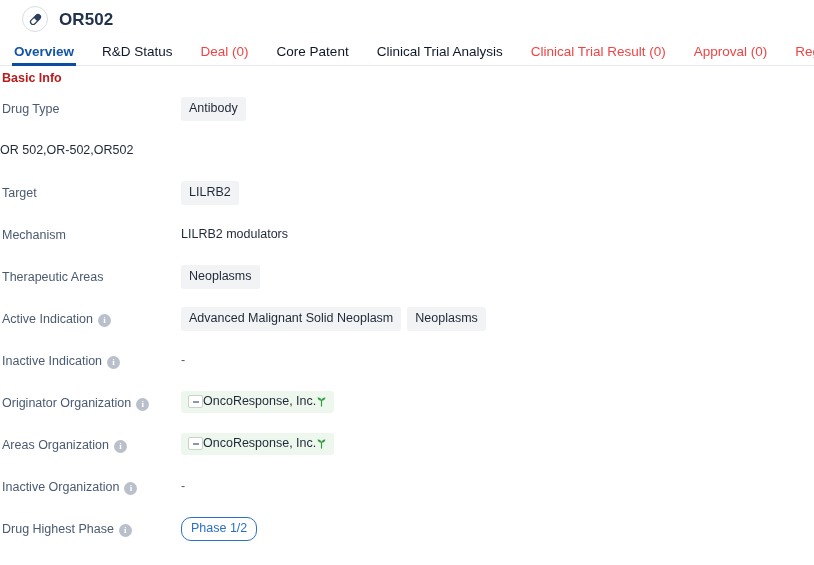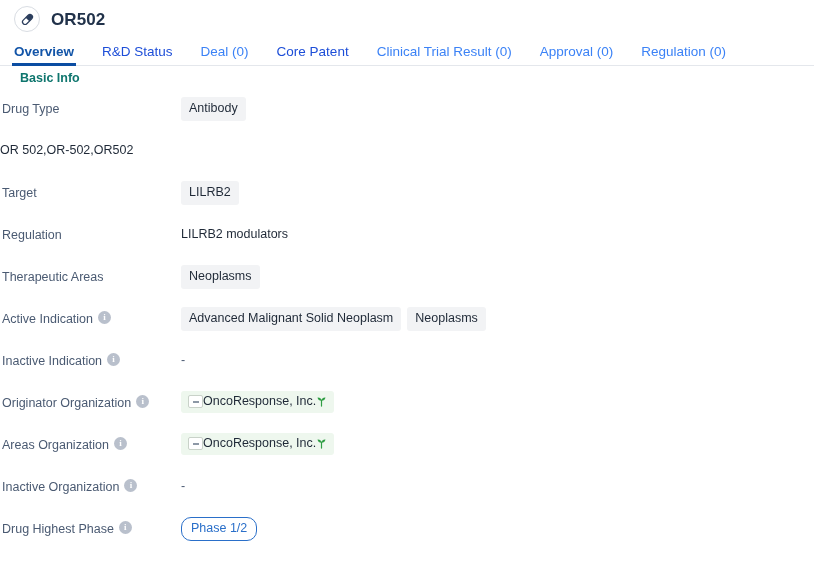--- a/index.html
+++ b/index.html
@@ -14,21 +14,21 @@
     font-family: "Liberation Sans", sans-serif;
     color: #1f2937;
     overflow: hidden;
   }
 
   
   .page-header {
     display: flex;
     align-items: center;
     height: 38px;
-    padding: 0 0 0 14px;
+    padding: 0 0 0 22px;
   }
   .drug-avatar {
     width: 26px;
     height: 26px;
     border-radius: 50%;
     border: 1px solid #d9dde3;
     background: #ffffff;
     display: flex;
     align-items: center;
     justify-content: center;
@@ -49,67 +49,67 @@
     position: relative;
     display: flex;
     align-items: flex-end;
     height: 28px;
     border-bottom: 1px solid #e4e7ec;
     padding-left: 12px;
   }
   .tab {
     position: relative;
     font-size: 13.5px;
-    color: #1d4ed8;
+    color: #0f172a;
     padding: 0 0 7px 0;
     margin-right: 28px;
     white-space: nowrap;
     cursor: pointer;
     line-height: 1;
   }
   .tab:first-child { margin-left: 2px; }
   .tab.active {
     color: #1355a8;
     font-weight: bold;
   }
   .tab.disabled {
-    color: #3b82f6;
+    color: #ef4444;
   }
   .tab.active::after {
     content: "";
     position: absolute;
     left: -2px;
     right: -2px;
     bottom: -1px;
     height: 3px;
     background: #0b4da2;
   }
 
   
   .section-title {
     font-size: 12.5px;
     font-weight: bold;
-    color: #0f766e;
-    padding: 5px 0 0 20px;
+    color: #b91c1c;
+    padding: 5px 0 0 2px;
     line-height: 1.2;
   }
 
   .info-table {
     margin-top: 6px;
   }
   .info-row {
     display: flex;
     align-items: flex-start;
     min-height: 42px;
   }
   .info-label {
     width: 181px;
     flex: none;
     display: flex;
-    align-items: flex-start;
+    align-items: flex-end;
     gap: 5px;
     font-size: 12.5px;
     color: #4a5a72;
     padding: 9px 0 0 2px;
     line-height: 1.3;
   }
   .info-value {
     flex: 1;
     padding-top: 5px;
     display: flex;
@@ -205,20 +205,21 @@
     </svg>
   </div>
   <div class="page-title">OR502</div>
 </div>
 
 <div class="tab-bar">
   <div class="tab active">Overview</div>
   <div class="tab">R&amp;D Status</div>
   <div class="tab disabled">Deal (0)</div>
   <div class="tab">Core Patent</div>
+  <div class="tab">Clinical Trial Analysis</div>
   <div class="tab disabled">Clinical Trial Result (0)</div>
   <div class="tab disabled">Approval (0)</div>
   <div class="tab disabled">Regulation (0)</div>
 </div>
 
 <div class="section-title">Basic Info</div>
 
 <div class="info-table">
 
   <div class="info-row">
@@ -240,21 +241,21 @@
     <div class="info-label">
       <span>Target</span>
     </div>
     <div class="info-value">
       <span class="chip">LILRB2</span>
     </div>
   </div>
 
   <div class="info-row">
     <div class="info-label">
-      <span>Regulation</span>
+      <span>Mechanism</span>
     </div>
     <div class="info-value plain">
       <span>LILRB2 modulators</span>
     </div>
   </div>
 
   <div class="info-row">
     <div class="info-label">
       <span>Therapeutic Areas</span>
     </div>

